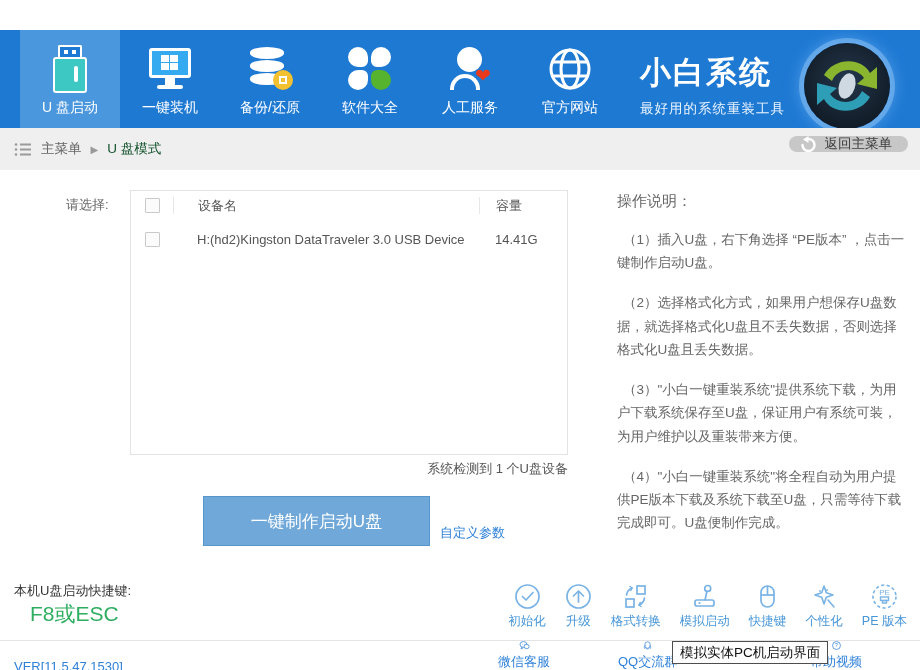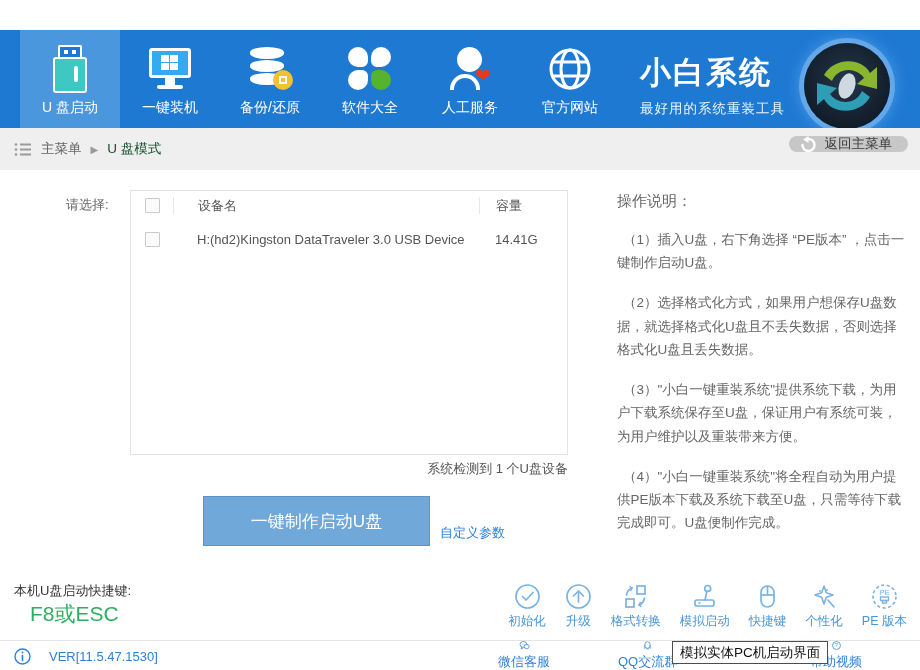--- a/index.html
+++ b/index.html
@@ -98,21 +98,21 @@
   
   .hotkey-label { position:absolute; left:14px; top:582px; font-size:13px; color:#333; }
   .hotkey-value { position:absolute; left:30px; top:600px; font-size:21px; color:#2fae62; }
   .tools { position:absolute; right:13px; top:583px; display:flex; align-items:flex-start; gap:19px; }
   .tool { display:flex; flex-direction:column; align-items:center; cursor:pointer; }
   .tool svg { display:block; }
   .tool .tool-label { margin-top:3px; font-size:12.5px; color:#4796d8; white-space:nowrap; }
 
   
   .statusbar { position:absolute; left:0; top:640px; width:920px; height:30px; background:#fff; border-top:1px solid #e4e4e4; }
-  .status-left { position:absolute; left:14px; top:0; height:30px; display:flex; align-items:center; gap:18px; cursor:pointer; }
+  .status-left { position:absolute; left:14px; top:0; height:30px; display:flex; align-items:center; gap:18px; cursor:pointer;flex-direction:column; }
   .status-item { position:absolute; top:0; height:30px; display:flex; align-items:center; gap:3px; cursor:pointer;flex-direction:column; }
   .status-text { font-size:13px; color:#2f81d8; white-space:nowrap; }
   .st-wechat { left:498px; } .st-qq { left:618px; } .st-help { left:810px; }
   .tooltip { position:absolute; left:672px; top:641px; height:23px; line-height:21px; padding:0 7px; background:#fdfdfd; border:1px solid #4d4d4d; font-size:13.5px; color:#111; z-index:20; white-space:nowrap; }
 </style>
 </head>
 <body>
 
 <div id="app">
 

